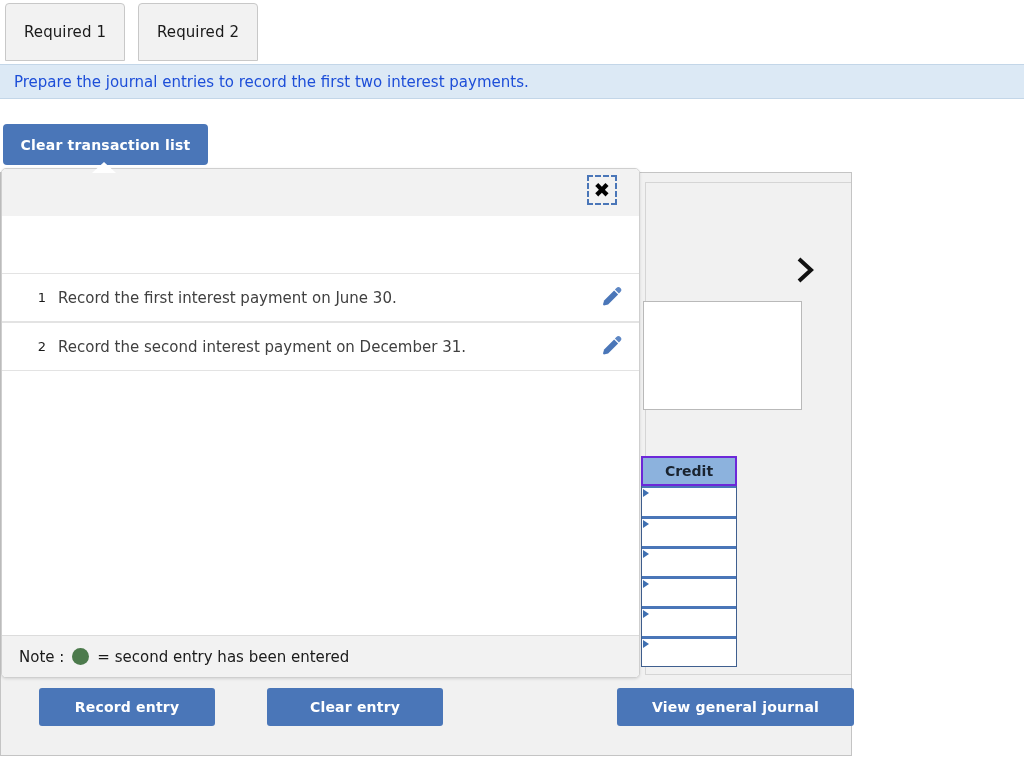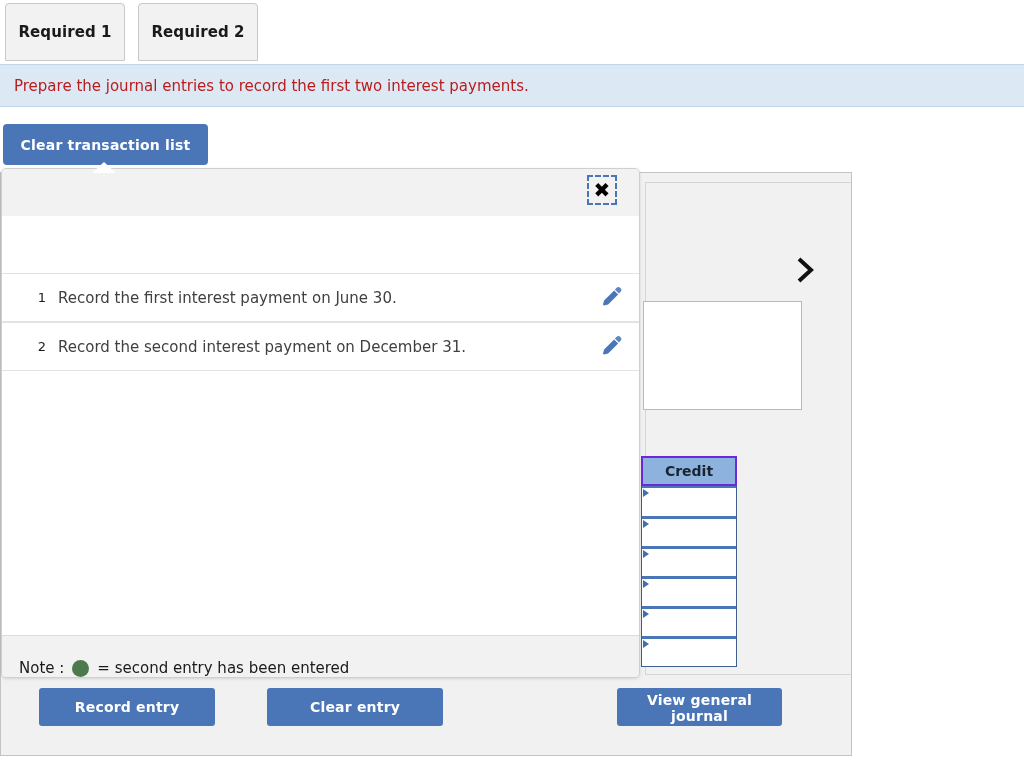--- a/index.html
+++ b/index.html
@@ -17,21 +17,20 @@
     overflow: hidden;
   }
 
   
   .tab-strip {
     position: absolute;
     left: 0; top: 0;
     width: 880px;
     height: 64px;
     background: #ffffff;
-    font-weight: bold;
   }
   .tab {
     position: absolute;
     top: 3px;
     height: 58px;
     box-sizing: border-box;
     border: 1px solid #c8c8c8;
     border-radius: 4px 4px 0 0;
     background: #f2f2f2;
     display: flex;
@@ -49,30 +48,30 @@
   }
   .tab-1 { left: 5px;   width: 120px; }
   .tab-2 { left: 138px; width: 120px; }
   .tab-3 { left: 249px; width: 120px; }
 
   
   .instruction-bar {
     position: absolute;
     left: 0; top: 64px;
     width: 1024px;
-    height: 43px;
+    height: 35px;
     box-sizing: border-box;
     background: #dce9f5;
     border-top: 1px solid #c3d6e8;
     border-bottom: 1px solid #c3d6e8;
     display: flex;
     align-items: center;
     padding-left: 14px;
     font-size: 15px;
-    color: #b91c1c;
+    color: #1d4ed8;
   }
 
   
   .view-tx-btn {
     position: absolute;
     left: 3px; top: 124px;
     width: 205px;
     height: 41px;
     background: #4a76b8;
     border: none;
@@ -260,21 +259,21 @@
 
   .tx-note {
     position: absolute;
     left: 0; right: 0; bottom: 0;
     height: 42px;
     box-sizing: border-box;
     background: #f2f2f2;
     border-top: 1px solid #dcdcdc;
     border-radius: 0 0 4px 4px;
     display: flex;
-    align-items: flex-end;
+    align-items: center;
     padding-left: 17px;
     font-size: 15px;
     color: #1a1a1a;
   }
   .note-dot {
     display: inline-block;
     width: 17px; height: 17px;
     border-radius: 50%;
     background: #4c7a4c;
     margin: 0 8px;
@@ -292,21 +291,21 @@
     font-family: "DejaVu Sans", "Liberation Sans", sans-serif;
     font-size: 14px;
     font-weight: bold;
     letter-spacing: .2px;
     cursor: pointer;
     z-index: 11;
     padding: 4px;
   }
   .btn-record  { left: 39px;  top: 688px; width: 176px; }
   .btn-clear   { left: 267px; top: 688px; width: 176px; }
-  .btn-journal { left: 617px; top: 688px; width: 165px; }
+  .btn-journal { left: 617px; top: 688px; width: 237px; }
 </style>
 </head>
 <body>
 
 <div class="tab-strip">
   <div class="tab tab-1">
     <span>Required 1</span>
   </div>
   <div class="tab tab-2">
     <span>Required 2</span>

